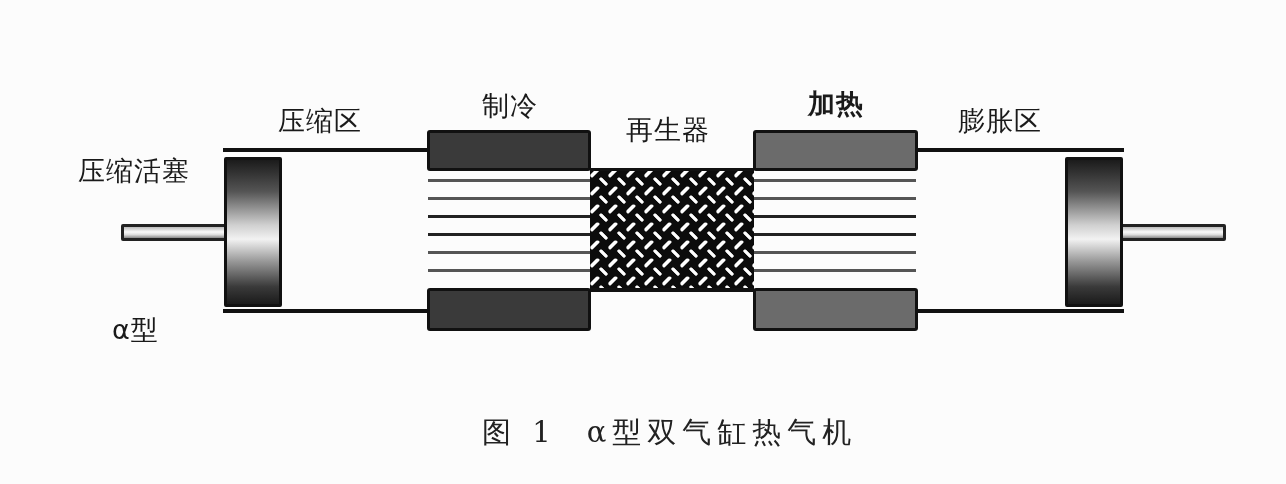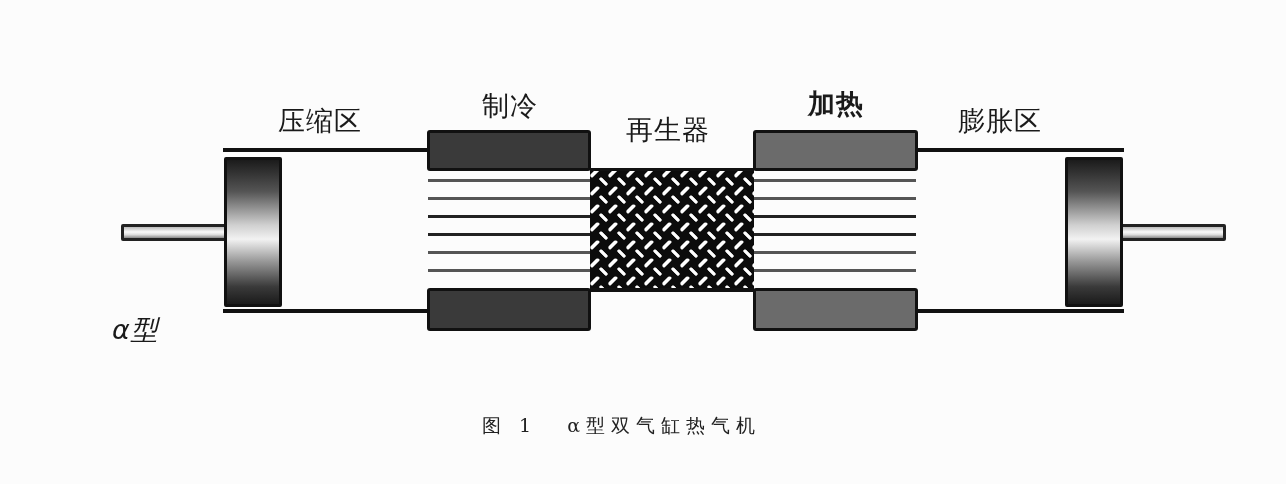--- a/index.html
+++ b/index.html
@@ -1,38 +1,39 @@
 <!DOCTYPE html>
 <html><head>
 <meta charset="utf-8">
 <style>
   html,body{margin:0;padding:0;background:#fcfcfc;}
   body{width:1286px;height:484px;position:relative;overflow:hidden;font-family:"DejaVu Sans",sans-serif;color:#1a1a1a;}
   .abs{position:absolute;}
   .label{position:absolute;font-size:27px;line-height:1;white-space:nowrap;letter-spacing:1px;}
-  .caption{position:absolute;font-family:"DejaVu Serif",serif;font-size:19px;white-space:nowrap;letter-spacing:6px;color:#222;}
+  .caption{position:absolute;font-family:"DejaVu Serif",serif;font-size:29px;white-space:nowrap;letter-spacing:6px;color:#222;}
   .line{position:absolute;background:#111;}
   .tube{position:absolute;height:3px;}
   .block{position:absolute;border:3px solid #111;border-radius:3px;box-sizing:border-box;}
   .piston{position:absolute;border:3px solid #111;box-sizing:border-box;border-radius:2px;
     background:linear-gradient(to bottom,#1b1b1b 0%,#555 22%,#cfcfcf 45%,#f2f2f2 55%,#9a9a9a 70%,#3a3a3a 88%,#1b1b1b 100%);}
   .rod{position:absolute;border:3px solid #222;box-sizing:border-box;border-radius:2px;
     background:linear-gradient(to bottom,#bbb 0%,#fafafa 45%,#ddd 70%,#888 100%);}
 </style>
 </head>
 <body>
 
 <div class="abs" style="left:12px;top:0;width:1286px;height:484px;margin-left:20px;">
 
   <div class="label" style="left:246px;top:107px;">压缩区</div>
+  <div class="label" style="left:46px;top:157px;">压缩活塞</div>
   <div class="label" style="left:450px;top:92px;text-align:center;">制冷</div>
   <div class="label" style="left:594px;top:116px;">再生器</div>
   <div class="label" style="left:776px;top:90px;font-weight:bold;">加热</div>
   <div class="label" style="left:926px;top:107px;">膨胀区</div>
-  <div class="label" style="left:80px;top:316px;font-style:italic;">α型</div>
+  <div class="label" style="left:80px;top:316px;">α型</div>
 
   <div class="line" style="left:191px;top:148px;width:210px;height:4px;"></div>
   <div class="line" style="left:191px;top:309px;width:210px;height:4px;"></div>
 
   <div class="line" style="left:882px;top:148px;width:210px;height:4px;"></div>
   <div class="line" style="left:882px;top:309px;width:210px;height:4px;"></div>
 
   <div class="rod" style="left:89px;top:224px;width:106px;height:17px;"></div>
   <div class="piston" style="left:192px;top:157px;width:58px;height:150px;"></div>
 

